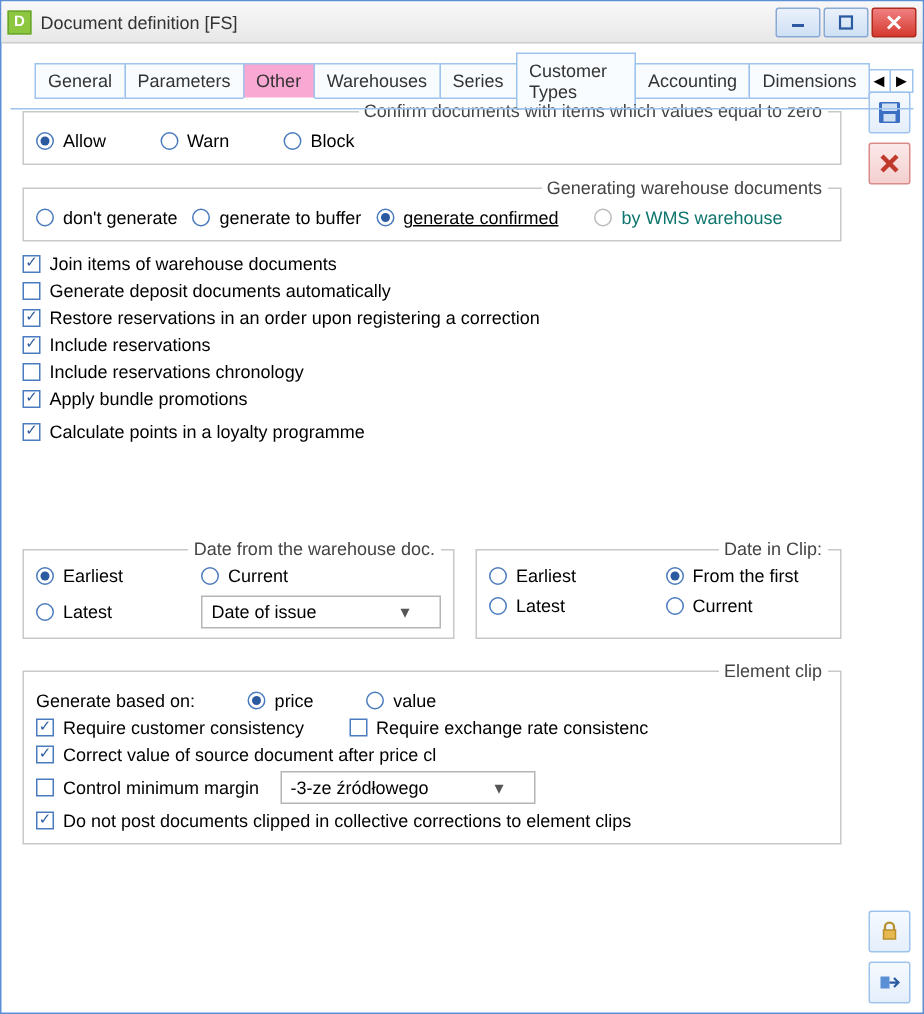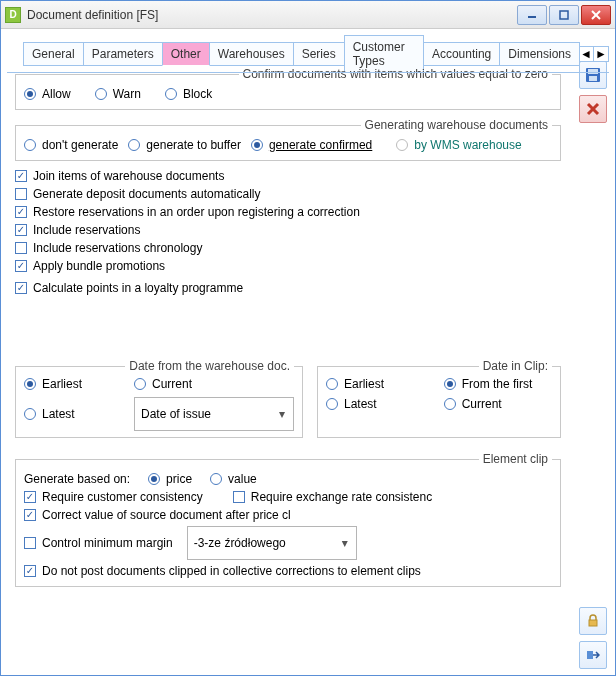--- a/index.html
+++ b/index.html
@@ -23,35 +23,35 @@
   .tabline { position:absolute; left:6px; right:6px; bottom:0; border-bottom:1px solid #9ec3ec; z-index:1; }
 
   .body { position:absolute; top:56px; bottom:4px; left:4px; right:44px; padding:6px 10px 6px 10px; overflow:hidden; }
   .sidebar { position:absolute; top:56px; right:4px; width:36px; display:flex; flex-direction:column; align-items:center; gap:6px; padding-top:4px; }
   .sidebtn { width:28px; height:28px; border:1px solid #9ec3ec; background:linear-gradient(#f6faff,#e4eefb); border-radius:2px; display:flex; align-items:center; justify-content:center; cursor:pointer; }
   .sidebar-bottom { position:absolute; right:4px; bottom:6px; width:36px; display:flex; flex-direction:column; align-items:center; gap:6px; }
 
   fieldset { border:1px solid #c8c8c8; margin:4px 0 8px 0; padding:4px 8px 6px 8px; }
   legend { color:#444; padding:0 4px;text-align:right; }
 
-  .row { display:flex; align-items:center; gap:24px; padding:2px 0; }
+  .row { display:flex; align-items:center; gap:36px; padding:2px 0; }
   .radio, .check { display:flex; align-items:center; gap:6px; cursor:pointer; }
   .radio-dot { width:12px; height:12px; border:1px solid #4a7bbf; border-radius:50%; display:flex; align-items:center; justify-content:center; background:#fff; }
   .radio-dot.sel::after { content:""; width:6px; height:6px; background:#2c5aa0; border-radius:50%; }
   .radio-dot.disabled { border-color:#bbb; }
   .radio.disabled, .check.disabled { color:#0f766e; }
   .check-box { width:12px; height:12px; border:1px solid #4a7bbf; background:#fff; display:flex; align-items:center; justify-content:center; }
   .check-box.sel::after { content:"✓"; font-size:10px; color:#2c5aa0; line-height:1; }
 
   .stack { display:flex; flex-direction:column; gap:4px; margin:4px 0 8px 0; }
 
   .two-col { display:flex; gap:14px; margin-top:60px; }
   .two-col fieldset { flex:1; }
 
-  .dropdown { display:inline-flex; align-items:center; border:1px solid #b5b5b5; background:#fff; height:34px; min-width:140px; padding:0 8px 0 6px; cursor:pointer; position:relative; }
+  .dropdown { display:inline-flex; align-items:center; border:1px solid #b5b5b5; background:#fff; height:22px; min-width:140px; padding:0 20px 0 6px; cursor:pointer; position:relative; }
   .dropdown .dd-arrow { margin-left:auto; color:#555; }
 
   .inner-grid { display:grid; grid-template-columns:auto auto; column-gap:40px; row-gap:6px; align-items:center; }
   .date-wh-grid { display:grid; grid-template-columns:110px 160px; row-gap:6px; align-items:center; }
 
   .underline { text-decoration: underline; }
 </style>
 </head>
 <body>
 
@@ -241,21 +241,21 @@
           <label class="radio">
               <span class="radio-dot"></span>
               <span>Current</span>
             </label>
         </div>
       </fieldset>
     </div>
 
     <fieldset style="margin-top:6px;">
       <legend>Element clip</legend>
-      <div class="row" style="gap:18px;">
+      <div class="row" style="gap:35px;">
         <span>Generate based on:</span>
         <label class="radio">
             <span class="radio-dot sel"></span>
             <span>price</span>
           </label>
         <label class="radio">
             <span class="radio-dot"></span>
             <span>value</span>
           </label>
       </div>

